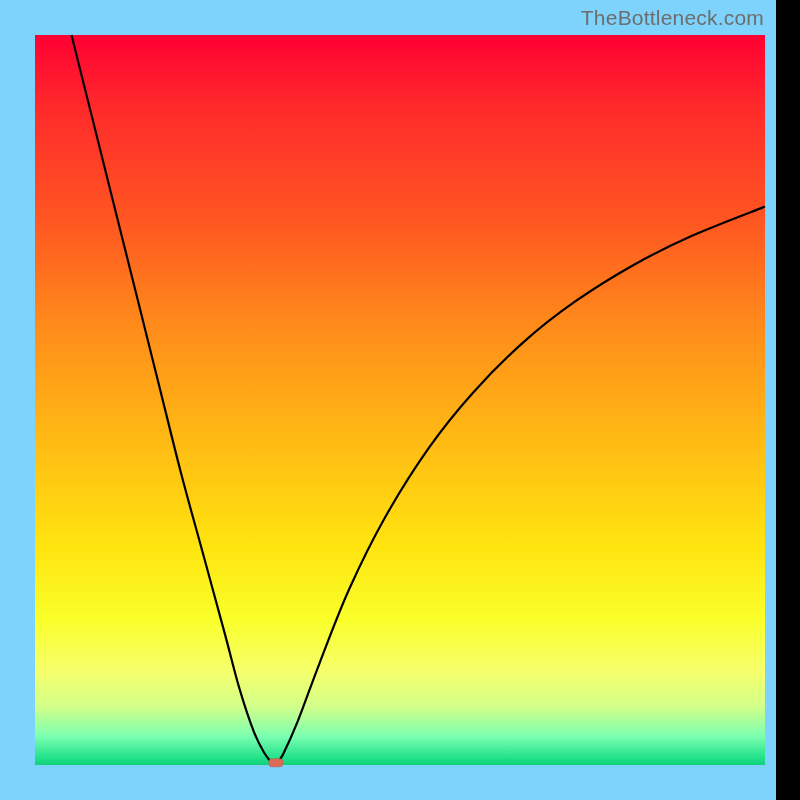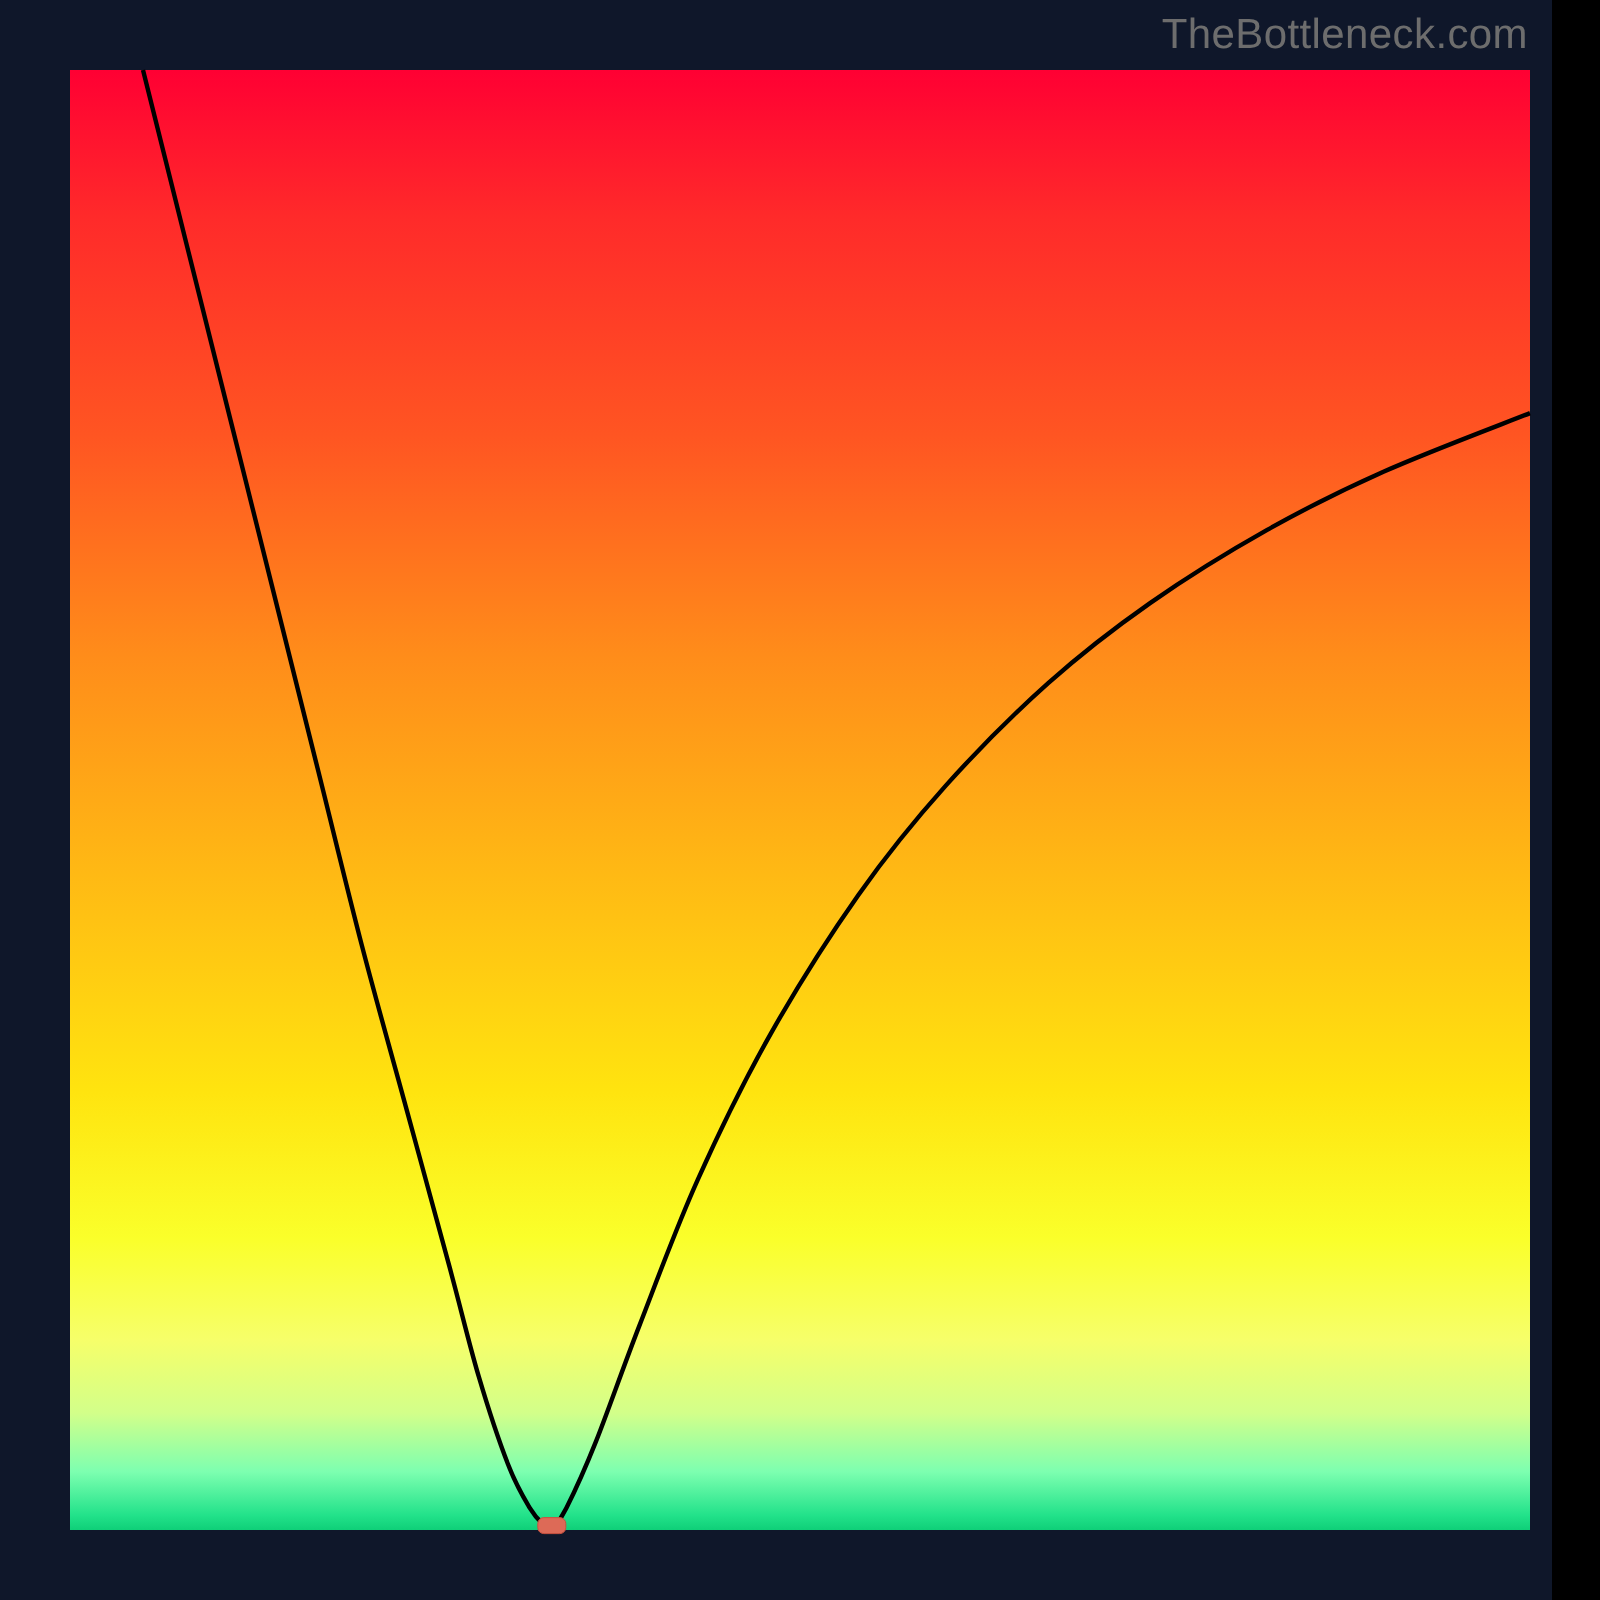--- a/index.html
+++ b/index.html
@@ -8,21 +8,21 @@
     width: 800px;
     height: 800px;
     overflow: hidden;
     background: #000;
     font-family: Arial, Helvetica, sans-serif;
   }
   .frame {
     position: relative;
     width: 776px;
     height: 800px;
-    background: #0f172a;
+    background: #7dd3fc;
   }
   .plot-area {
     position: absolute;
     left: 35px;
     top: 35px;
     width: 730px;
     height: 730px;
     background: linear-gradient(to bottom,
       #ff0033 0%,
       #ff2a2a 10%,

